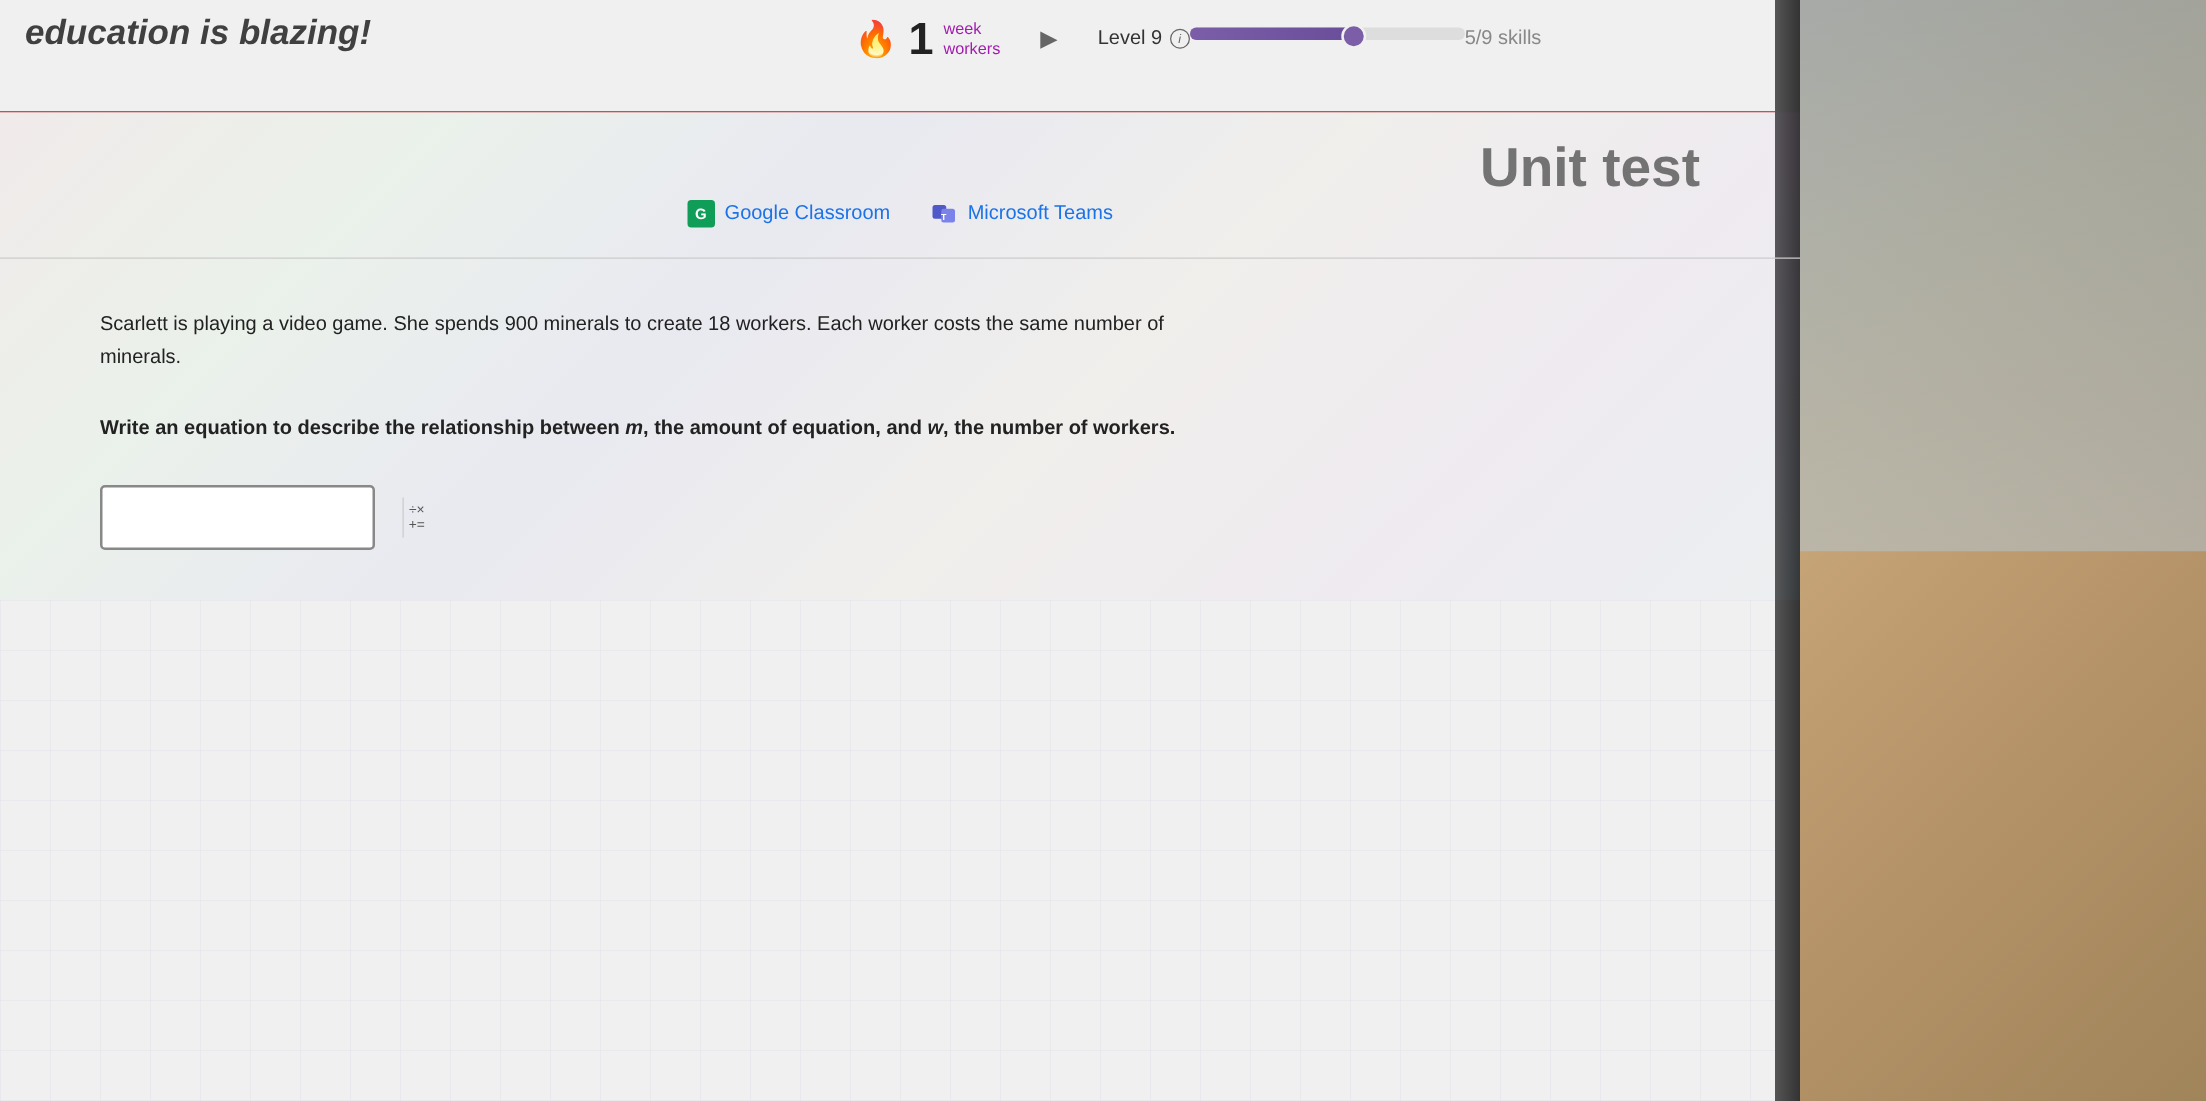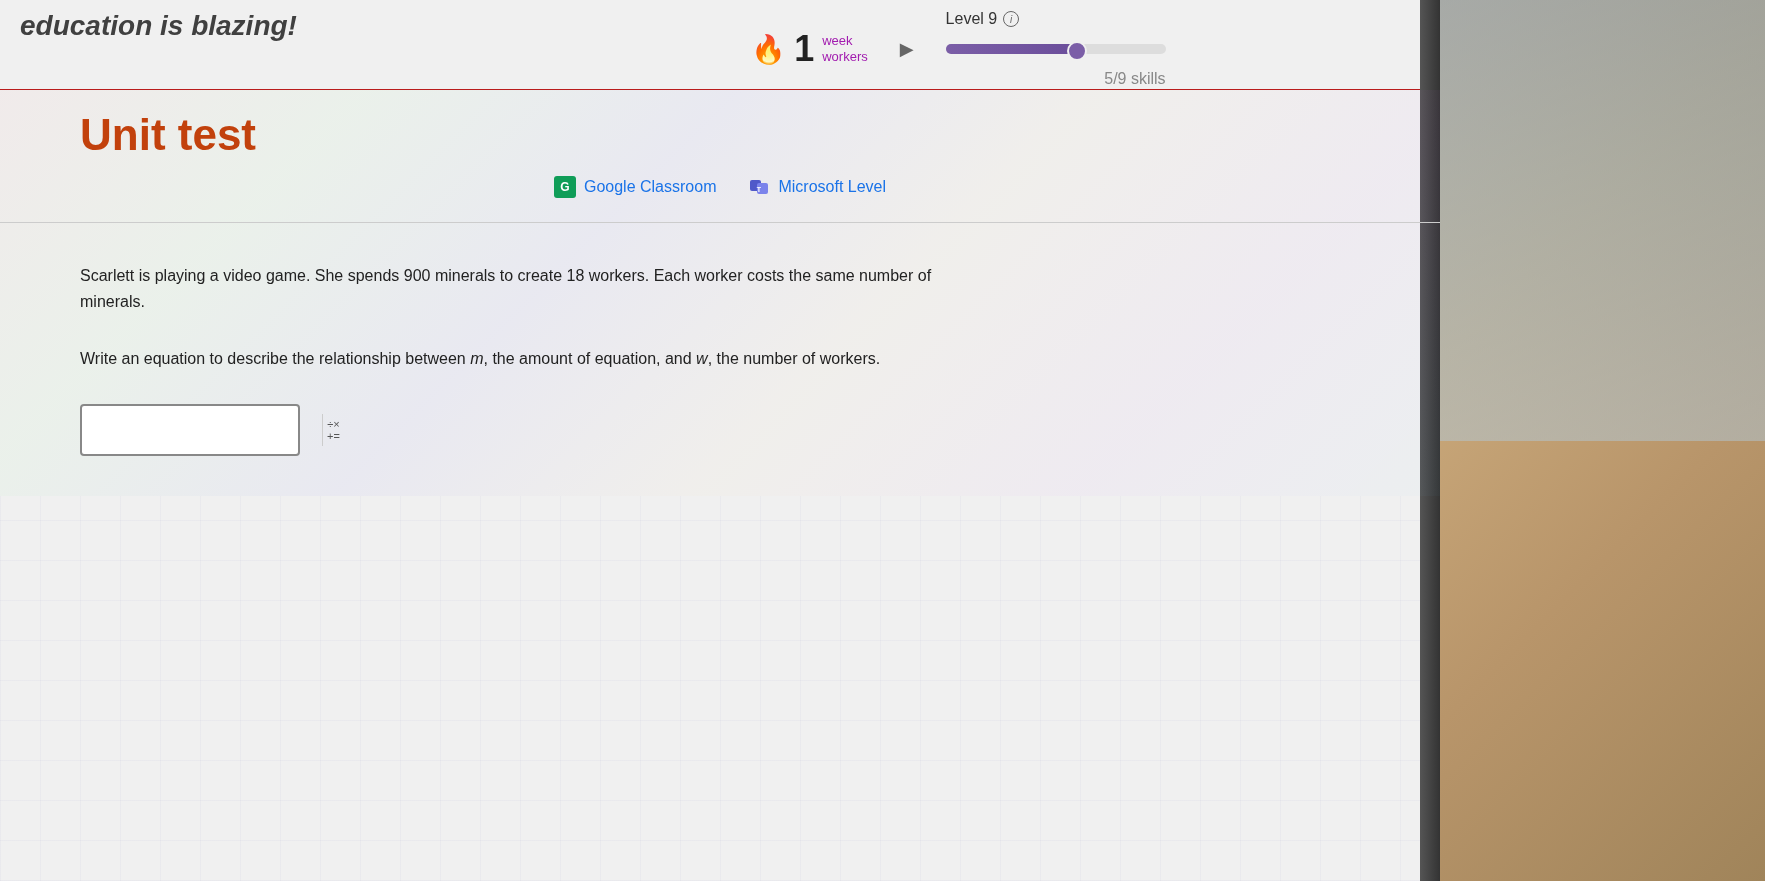--- a/index.html
+++ b/index.html
@@ -98,22 +98,22 @@
     }
 
     .chevron-icon {
       font-size: 18px;
       color: #666;
       margin: 0 8px;
     }
 
     .level-section {
       display: flex;
-      flex-direction: column;
-      gap: 16px;
+      flex-direction: row;
+      gap: 0;
     }
 
     .level-header {
       display: flex;
       align-items: center;
       gap: 6px;
       font-size: 16px;
       color: #333;
       font-weight: 500;
     }
@@ -188,25 +188,24 @@
       pointer-events: none;
       z-index: 1;
     }
 
     .content-inner {
       position: relative;
       z-index: 2;
     }
 
     .page-title {
-      text-align: left;
+      text-align: right;
       font-size: 44px;
       font-weight: bold;
-      color: #c2410c;
-      margin-bottom: 16px;
+      color: #737373;
     }
 
     .share-buttons {
       display: flex;
       justify-content: center;
       gap: 32px;
       margin-bottom: 24px;
     }
 
     .share-btn {
@@ -250,21 +249,21 @@
 
     .question-text {
       font-size: 16px;
       color: #222;
       line-height: 1.6;
       margin-bottom: 32px;
       max-width: 900px;
     }
 
     .question-bold {
-      font-weight: normal;
+      font-weight: bold;
     }
 
     .question-italic {
       font-style: italic;
     }
 
     .answer-area {
       display: flex;
       align-items: center;
       gap: 0;
@@ -363,21 +362,21 @@
           <span>Google Classroom</span>
         </button>
         <button class="share-btn">
           <span class="teams-icon">
             <svg width="22" height="22" viewBox="0 0 22 22">
               <rect x="2" y="4" width="11" height="11" rx="2" fill="#5059C9"></rect>
               <rect x="9" y="7" width="11" height="11" rx="2" fill="#7B83EB"></rect>
               <text x="11" y="16" font-size="7" fill="white" font-family="Arial" font-weight="bold" text-anchor="middle">T</text>
             </svg>
           </span>
-          <span>Microsoft Level</span>
+          <span>Microsoft Teams</span>
         </button>
       </div>
 
       <hr class="divider">
 
       <p class="question-text">Scarlett is playing a video game. She spends 900 minerals to create 18 workers. Each worker costs the same number of minerals.</p>
 
       <p class="question-text">
         <span class="question-bold">Write an equation to describe the relationship between </span><span class="question-bold question-italic">m</span><span class="question-bold">, the amount of equation, and </span><span class="question-bold question-italic">w</span><span class="question-bold">, the number of workers.</span>
       </p>

